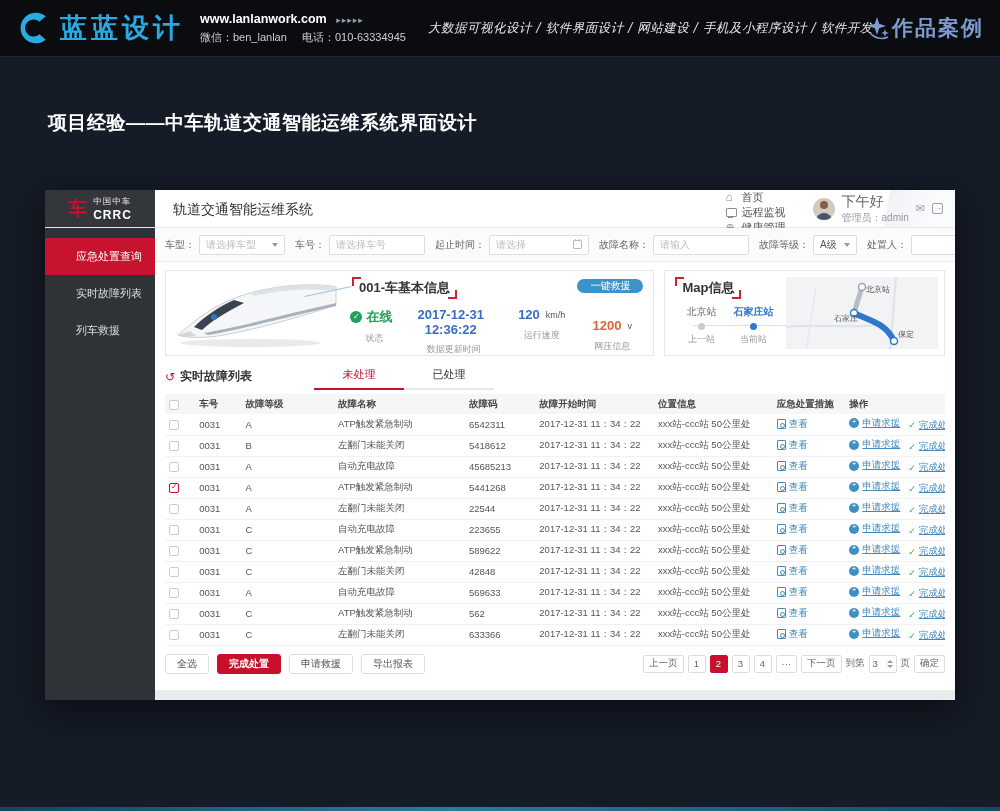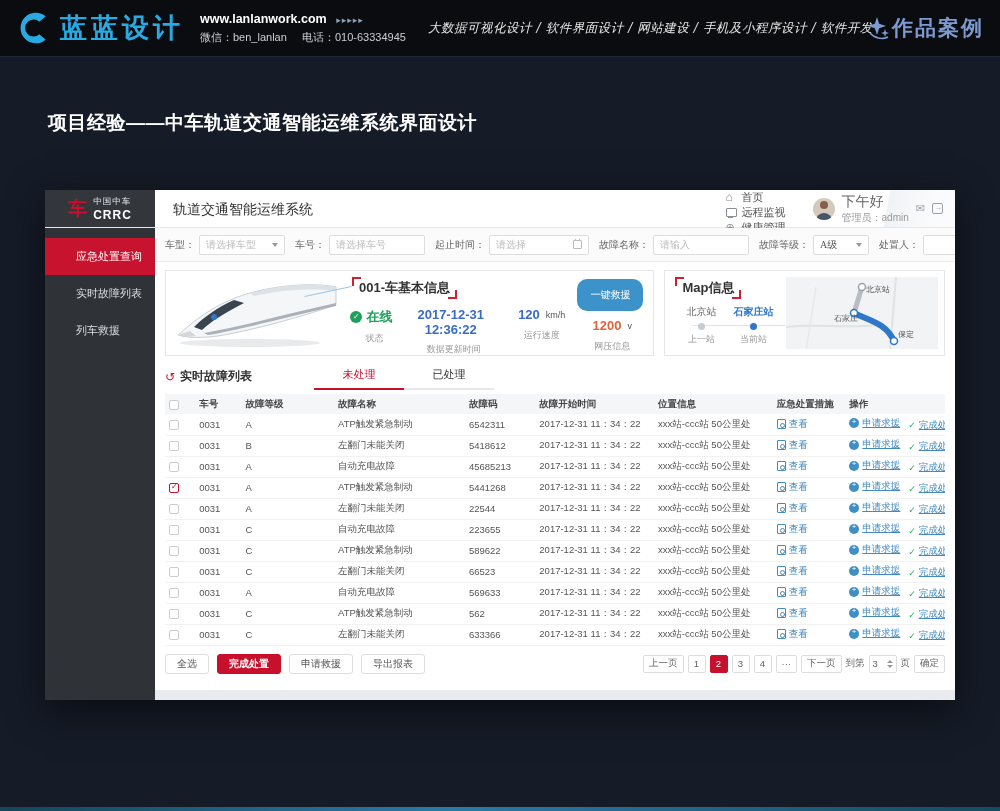--- a/index.html
+++ b/index.html
@@ -72,38 +72,38 @@
   
   .filterbar { height:34px; background:#fbfbfc; border-bottom:1px solid #ececec; display:flex; align-items:center; padding:0 10px; gap:10px; }
   .fld { display:flex; align-items:center; gap:4px; }
   .flabel { font-size:10px; color:#666; white-space:nowrap; }
   .fbox { height:20px; background:#fff; border:1px solid #ddd; border-radius:2px; display:flex; align-items:center; padding:0 6px; color:#bbb; font-size:10px; cursor:pointer; }
   .fbox.val { color:#555; }
   .filterbar > .fld:nth-of-type(1) .fbox { width:86px; }
   .filterbar > .fld:nth-of-type(2) .fbox { width:96px; }
   .filterbar > .fld:nth-of-type(3) .fbox { width:100px; }
   .filterbar > .fld:nth-of-type(4) .fbox { width:96px; }
-  .filterbar > .fld:nth-of-type(5) .fbox { width:56px;font-family:Liberation Serif, serif; }
+  .filterbar > .fld:nth-of-type(5) .fbox { width:44px; }
   .filterbar > .fld:nth-of-type(6) .fbox { width:52px; }
   .sarrow { margin-left:auto; width:0; height:0; border-left:3.5px solid transparent; border-right:3.5px solid transparent; border-top:4px solid #999; }
   .cal { margin-left:auto; width:9px; height:9px; border:1px solid #bbb; border-radius:1px; position:relative; }
   .cal::before { content:""; position:absolute; top:-2px; left:1px; width:1px; height:2px; background:#bbb; box-shadow:4px 0 0 #bbb; }
 
   
   .cards { display:flex; gap:10px; padding:8px 10px; }
   .card { border:1px solid #e6e6e6; height:86px; position:relative; background:#fff; }
   .card-train { flex:1.75; }
   .card-map { flex:1; }
   .train-pic { position:absolute; left:4px; top:4px; width:172px; height:76px; }
   .conn { position:absolute; left:138px; top:20px; width:48px; height:1px; background:#9cc6e8; transform:rotate(-12deg); }
   .ctit { position:relative; font-size:13px; font-weight:bold; color:#333; padding:2px 7px; display:inline-block; white-space:nowrap; }
   .ctit::before { content:""; position:absolute; left:0; top:0; width:7px; height:7px; border-left:2px solid #d0202f; border-top:2px solid #d0202f; }
   .ctit::after { content:""; position:absolute; right:0; bottom:0; width:7px; height:7px; border-right:2px solid #d0202f; border-bottom:2px solid #d0202f; }
   .ct-title { position:absolute; left:186px; top:6px; }
-  .btn-rescue { position:absolute; right:10px; top:8px; height:32px; background:#3b93c9; color:#fff; border:none; border-radius:10px; font-size:10px; padding:0 13px; cursor:pointer; }
+  .btn-rescue { position:absolute; right:10px; top:8px; height:14px; background:#3b93c9; color:#fff; border:none; border-radius:10px; font-size:10px; padding:0 13px; cursor:pointer; }
   .stats { position:absolute; left:182px; right:6px; top:34px; display:flex; }
   .stat { flex:1; text-align:center; }
   .stat:nth-child(1) { flex:.75; }
   .stat:nth-child(2) { flex:1.5; }
   .stat .v { font-size:13px; font-weight:bold; display:inline-flex; align-items:center; gap:4px; }
   .stat .u { font-size:9px; color:#555; font-weight:normal; margin-left:2px; }
   .stat .l { font-size:9px; color:#999; margin-top:6px; }
   .stat.i-online .v { color:#1fa05c; }
   .stat.i-time .v { color:#3a6cc3; }
   .stat.i-speed .v { color:#3a6cc3; }
@@ -647,21 +647,21 @@
                   <span class="txt">完成处理</span>
                 </span>
               </td>
             </tr>
 
             <tr>
               <td><span class="cb"></span></td>
               <td>0031</td>
               <td>C</td>
               <td>左翻门未能关闭</td>
-              <td>66523</td>
+              <td>42848</td>
               <td>2017-12-31 11：34：22</td>
               <td>xxx站-ccc站  50公里处</td>
               <td>
                 <span class="lnk view">
                   <span class="v-ico"></span>
                   <span class="txt">查看</span>
                 </span>
               </td>
               <td>
                 <span class="lnk">

